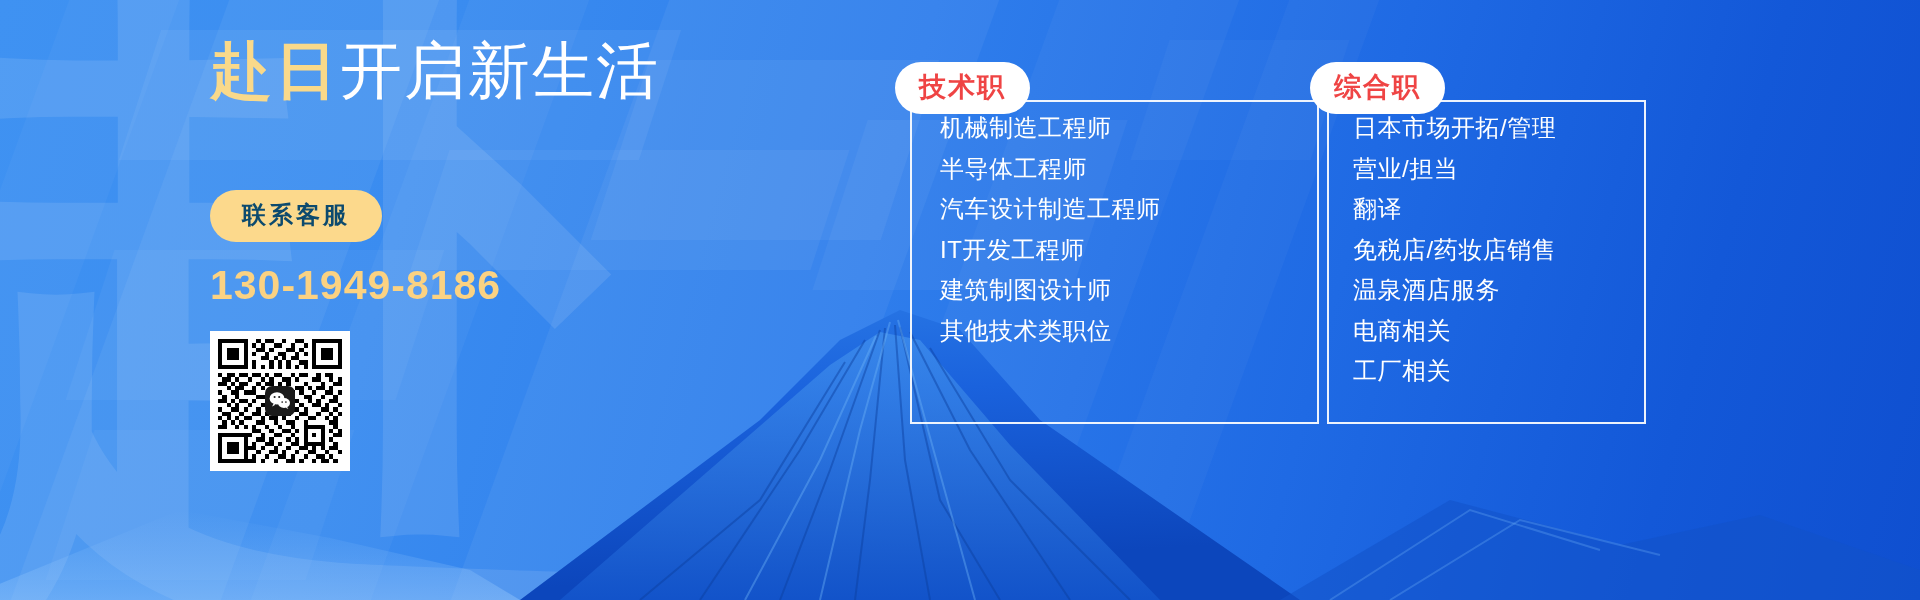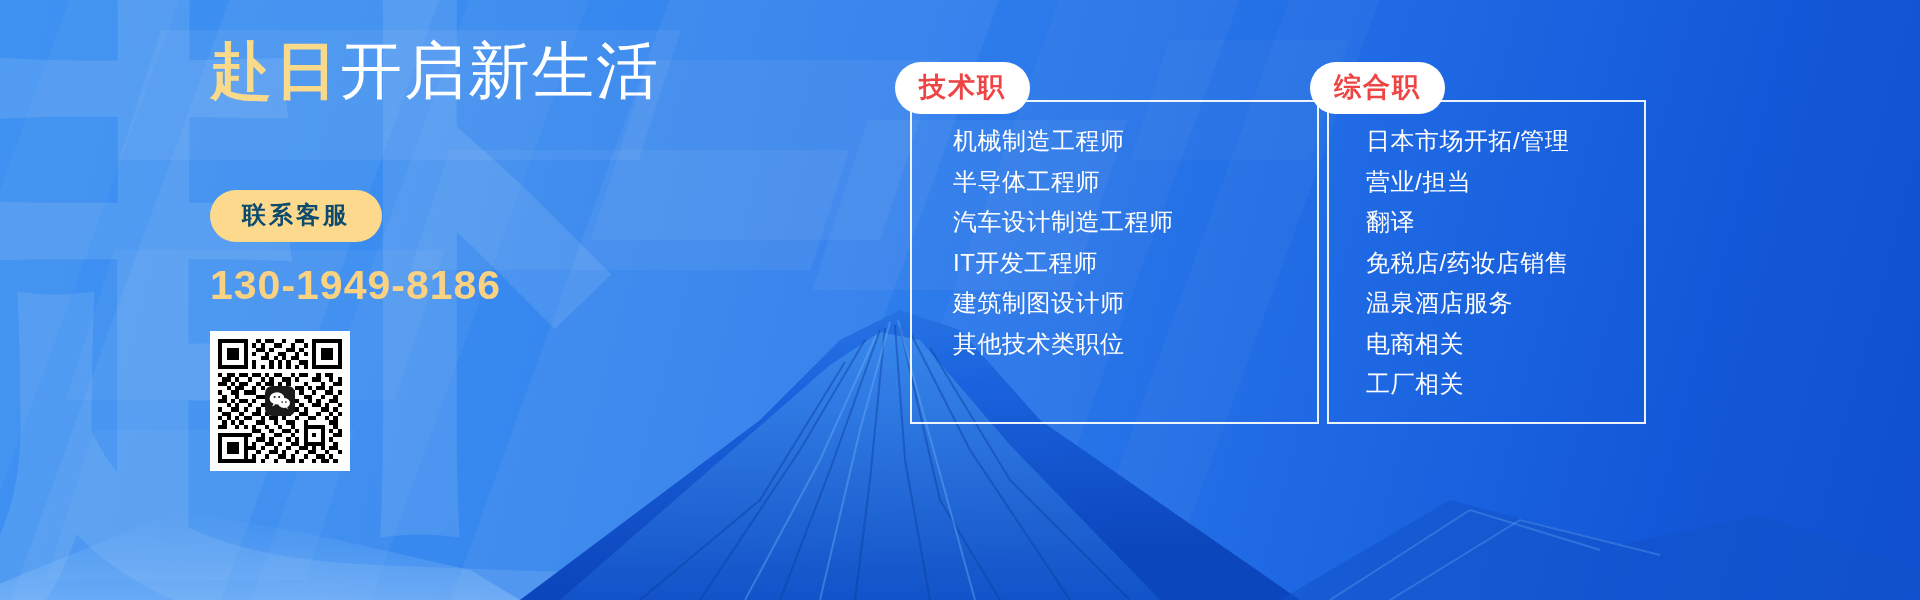--- a/index.html
+++ b/index.html
@@ -64,21 +64,21 @@
   
   #tech-box{left:910px;top:100px;width:405px;height:320px;}
   #tech-pill{left:895px;top:62px;}
   #tech-list{left:940px;top:108px;}
 
   
   #gen-box{left:1327px;top:100px;width:315px;height:320px;}
   #gen-pill{left:1310px;top:62px;}
   #gen-list{left:1353px;top:108px;}
 
-  ul{margin:13px;padding:0;}
+  ul{margin:0;padding:0;}
 </style>
 </head>
 <body>
 
 <div id="banner">
 
   <div class="bg-layer slash s6"></div>
   <div class="bg-layer slash s1"></div>
   <div class="bg-layer slash s2"></div>
   <div class="bg-layer slash s3"></div>

